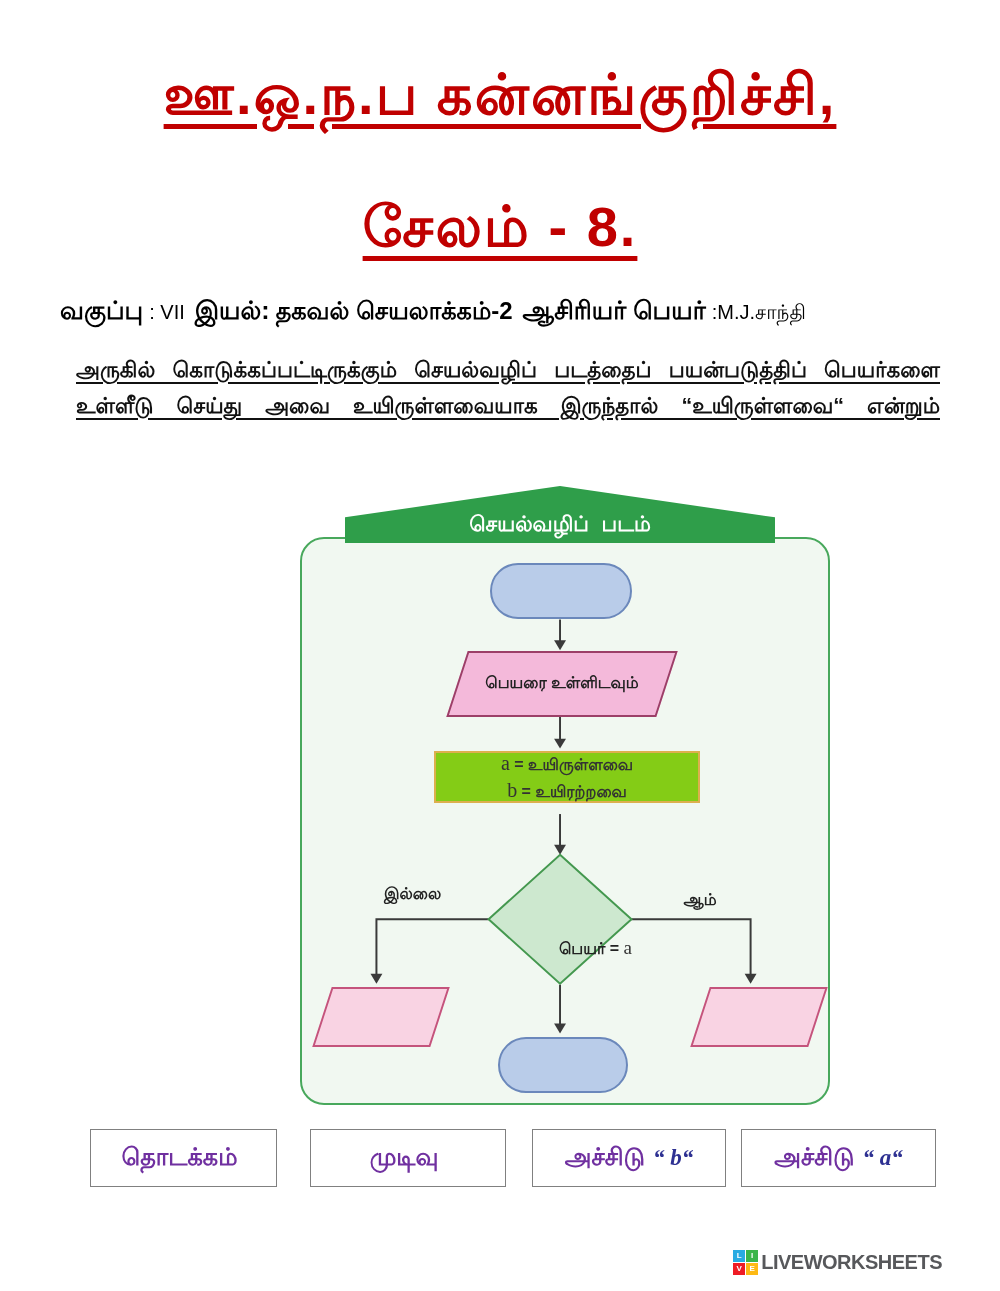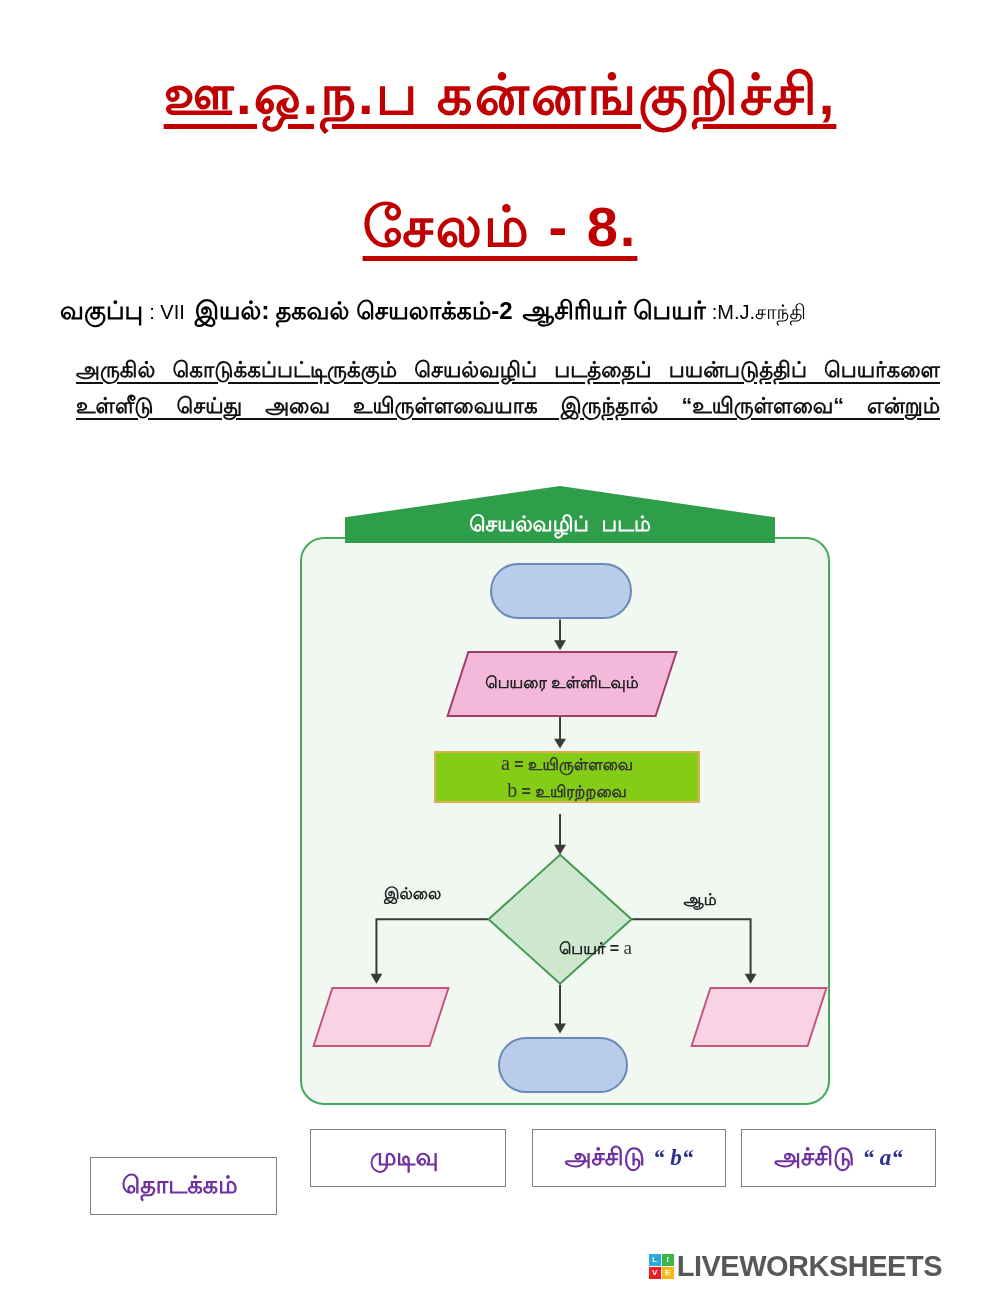--- a/index.html
+++ b/index.html
@@ -61,35 +61,35 @@
   .decision-label .avar { font-size:19px; }
 
   .branch-label { position:absolute; font-size:16px; font-weight:bold; color:#222; }
   .branch-label.no  { left:82px;  top:346px; width:90px; text-align:left; }
   .branch-label.yes { left:368px; top:352px; width:60px; text-align:center; }
 
   
   .abox { position:absolute; top:1129px; height:58px; background:#ffffff; border:1px solid #808080;
           display:flex; align-items:center; justify-content:center; gap:8px;
           color:#7030a0; font-weight:bold; font-size:24px; }
-  .abox.b1 { left:90px;  width:187px;margin-top:28px; }
+  .abox.b1 { left:90px;  width:187px; }
   .abox.b2 { left:310px; width:196px; }
   .abox.b3 { left:532px; width:194px; }
   .abox.b4 { left:741px; width:195px; }
   .avar2 { font-family:"Liberation Serif", serif; font-style:italic; font-weight:bold;
            color:#2e3192; font-size:23px; }
 
   
   .logo { position:absolute; right:58px; top:1250px; display:flex; align-items:center; gap:3px; }
   .logo-grid { display:grid; grid-template-columns:12px 12px; grid-template-rows:12px 12px; gap:1px; }
   .sq { display:flex; align-items:center; justify-content:center; color:#fff;
         font-size:8px; font-weight:bold; line-height:1; }
   .sq-l { background:#29abe2; } .sq-i { background:#3ab54a; }
   .sq-v { background:#ee1c25; } .sq-e { background:#fdb913; }
-  .brand { font-size:29px; font-weight:bold; color:#57585b; letter-spacing:-0.5px; }
+  .brand { font-size:20px; font-weight:bold; color:#57585b; letter-spacing:-0.5px; }
 </style>
 </head>
 <body>
 
 <div class="page">
 
   <div class="title title1">ஊ.ஒ.ந.ப கன்னங்குறிச்சி,</div>
   <div class="title title2">சேலம் - 8.</div>
 
   <div class="info">

